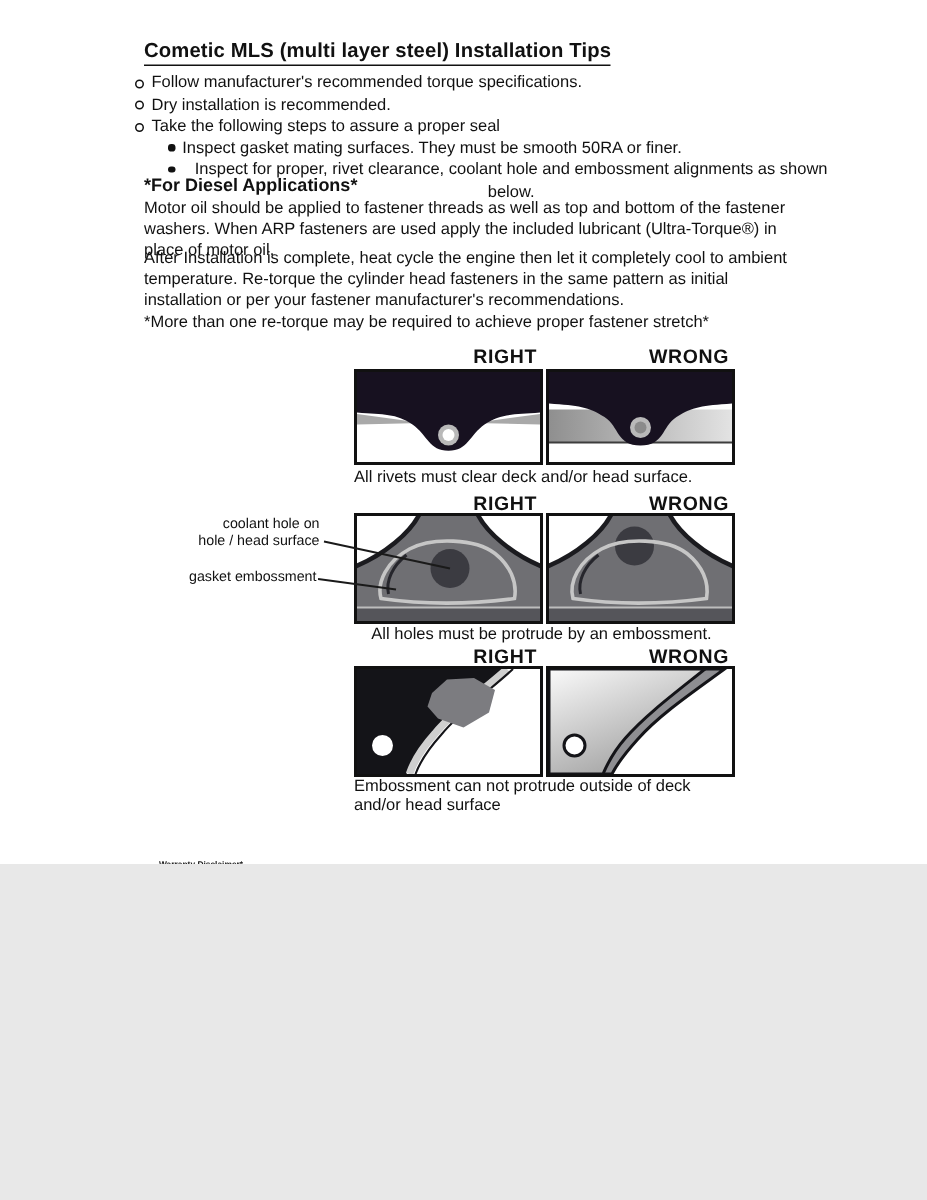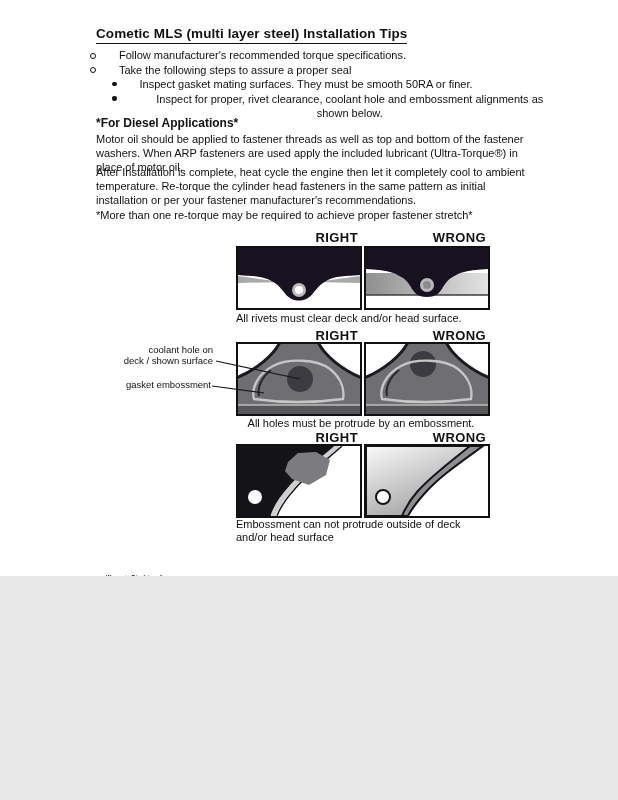--- a/index.html
+++ b/index.html
@@ -12,21 +12,21 @@
   .pre{white-space:pre-line;}
 
   
   .doc-title{
     left:96px;top:26px;font-size:13.5px;font-weight:bold;
     border-bottom:1.6px solid #111;padding-bottom:2px;letter-spacing:.1px;
   }
 
   
   .tips{left:90px;top:48px;width:470px;font-size:11px;line-height:14.5px;}
-  .tip-row{display:flex;align-items:flex-start;gap:18px;}
+  .tip-row{display:flex;align-items:flex-start;}
   .tip-row.sub{padding-left:22px;text-align:center;}
   .b-open{flex:0 0 auto;width:4px;height:4px;border:1.2px solid #111;border-radius:50%;margin:4.5px 5px 0 0;}
   .b-fill{flex:0 0 auto;width:4.5px;height:4.5px;background:#111;border-radius:50%;margin:4.5px 5px 0 0;}
 
   
   .diesel-head{left:96px;top:116px;font-size:12px;font-weight:bold;}
   .para{left:96px;width:432px;font-size:11px;line-height:13.8px;}
   .p1{top:133px;}
   .p2{top:166px;}
   .p3{top:209px;}
@@ -50,20 +50,24 @@
 <body>
 
 <div class="page">
 
   <div class="abs doc-title">Cometic MLS (multi layer steel) Installation Tips</div>
 
   <div class="abs tips">
     <div class="tip-row">
       <span class="b-open"></span>
       <span>Follow manufacturer's recommended torque specifications.</span>
+    </div>
+    <div class="tip-row">
+      <span class="b-open"></span>
+      <span>Dry installation is recommended.</span>
     </div>
     <div class="tip-row">
       <span class="b-open"></span>
       <span>Take the following steps to assure a proper seal</span>
     </div>
     <div class="tip-row sub">
       <span class="b-fill"></span>
       <span>Inspect gasket mating surfaces.  They must be smooth 50RA or finer.</span>
     </div>
     <div class="tip-row sub">
@@ -108,21 +112,21 @@
       <circle cx="61" cy="37" r="4" fill="#8b8b8b"></circle>
     </svg>
   </div>
 
   <div class="abs caption" style="left:236px;top:312px;">All rivets must clear deck and/or head surface.</div>
 
   <div class="abs rw-label" style="left:236px;top:328px;">RIGHT</div>
   <div class="abs rw-label" style="left:364px;top:328px;">WRONG</div>
 
   <div class="abs side-label pre" style="left:120px;top:345px;width:93px;">coolant hole on
-deck / shown surface</div>
+hole / head surface</div>
   <div class="abs side-label" style="left:120px;top:380px;width:91px;">gasket embossment</div>
 
   <div class="abs dbox tall" style="left:236px;top:342px;">
     <svg width="122" height="70" viewBox="0 0 122 70">
       <rect width="122" height="70" fill="#6f6f73"></rect>
       <path d="M-2,-2 H42 C36,11 18,26 -2,34 Z" fill="#ffffff" stroke="#1b1b1f" stroke-width="3"></path>
       <path d="M124,-2 H80 C86,11 104,26 124,34 Z" fill="#ffffff" stroke="#1b1b1f" stroke-width="3"></path>
       <circle cx="62" cy="35" r="13" fill="#3b3b41"></circle>
       <path d="M16,55 C13,44 20,30 35,22 C50,14 79,15 92,25 C102,33 107,44 105,55 C75,59 44,59 16,55 Z" fill="none" stroke="#c6c6c6" stroke-width="2.4"></path>
       <path d="M21,52 C19,43 24,33 33,26" fill="none" stroke="#26262c" stroke-width="2"></path>

